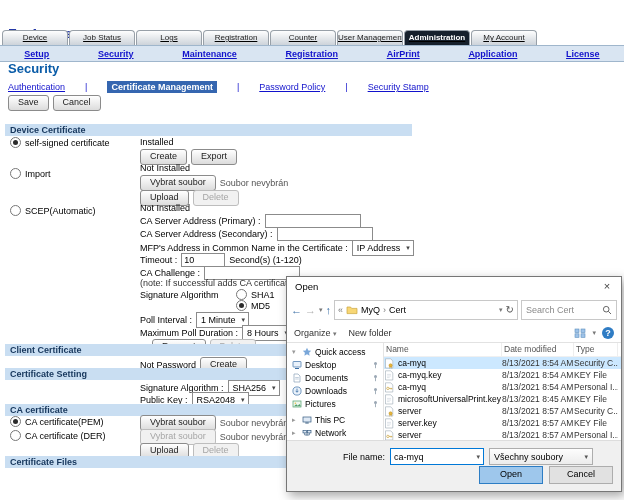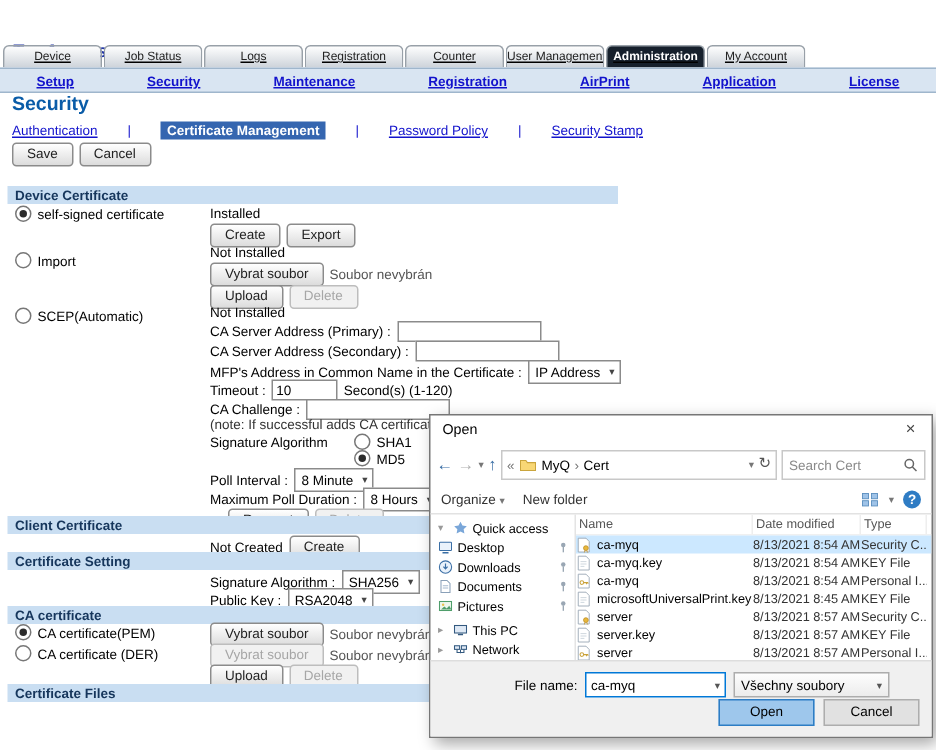--- a/index.html
+++ b/index.html
@@ -199,39 +199,39 @@
     <span class="rd"></span>
     <span>SHA1</span>
   </div>
   <div class="r" style="left:236px;top:300px">
     <span class="rd on"></span>
     <span>MD5</span>
   </div>
   <div class="r" style="left:140px;top:312px">
     <span>Poll Interval :</span>
     <span class="selbox">
-      <span>8 Minute</span>
+      <span>1 Minute</span>
       <span class="car">▾</span>
     </span>
   </div>
   <div class="r" style="left:140px;top:325px">
     <span>Maximum Poll Duration :</span>
     <span class="selbox">
       <span>8 Hours</span>
       <span class="car">▾</span>
     </span>
   </div>
   <div class="r" style="left:152px;top:339px">
     <span class="btn">Request</span>
     <span class="btn dis">Delete</span>
   </div>
 
   <div class="shdr" style="top:344px">Client Certificate</div>
   <div class="r" style="left:140px;top:357px">
-    <span>Not Created</span>
+    <span>Not Password</span>
     <span class="btn">Create</span>
   </div>
 
   <div class="shdr" style="top:368px">Certificate Setting</div>
   <div class="r" style="left:140px;top:380px">
     <span>Signature Algorithm :</span>
     <span class="selbox">
       <span>SHA256</span>
       <span class="car">▾</span>
     </span>
@@ -346,40 +346,40 @@
           <span class="pin ic">
             <svg width="7" height="8" viewBox="0 0 7 8">
                 <circle cx="3.5" cy="2.4" r="1.5" fill="#9aa7b4"></circle>
                 <rect x="3.1" y="3.6" width="0.9" height="3.6" fill="#9aa7b4"></rect>
               </svg>
           </span>
         </div>
         <div class="side-item ind">
           <span class="ic">
             <svg width="10" height="10" viewBox="0 0 10 10">
-                <circle cx="5" cy="5" r="4.1" fill="#eaf2fb" stroke="#3a6ea5" stroke-width="0.7"></circle>
-                <path d="M5 2.6v3.4M3.6 4.8L5 6.3l1.4-1.5" stroke="#3a6ea5" stroke-width="0.8" fill="none"></path>
-              </svg>
-          </span>
-          <span>Downloads</span>
+                <path d="M2 1h4l2 2v6H2z" fill="#fff" stroke="#8aa0b8" stroke-width="0.7"></path>
+                <path d="M3.2 4.5h3.6M3.2 6h3.6" stroke="#9ab0c8" stroke-width="0.6"></path>
+              </svg>
+          </span>
+          <span>Documents</span>
           <span class="pin ic">
             <svg width="7" height="8" viewBox="0 0 7 8">
                 <circle cx="3.5" cy="2.4" r="1.5" fill="#9aa7b4"></circle>
                 <rect x="3.1" y="3.6" width="0.9" height="3.6" fill="#9aa7b4"></rect>
               </svg>
           </span>
         </div>
         <div class="side-item ind">
           <span class="ic">
             <svg width="10" height="10" viewBox="0 0 10 10">
-                <path d="M2 1h4l2 2v6H2z" fill="#fff" stroke="#8aa0b8" stroke-width="0.7"></path>
-                <path d="M3.2 4.5h3.6M3.2 6h3.6" stroke="#9ab0c8" stroke-width="0.6"></path>
-              </svg>
-          </span>
-          <span>Documents</span>
+                <circle cx="5" cy="5" r="4.1" fill="#eaf2fb" stroke="#3a6ea5" stroke-width="0.7"></circle>
+                <path d="M5 2.6v3.4M3.6 4.8L5 6.3l1.4-1.5" stroke="#3a6ea5" stroke-width="0.8" fill="none"></path>
+              </svg>
+          </span>
+          <span>Downloads</span>
           <span class="pin ic">
             <svg width="7" height="8" viewBox="0 0 7 8">
                 <circle cx="3.5" cy="2.4" r="1.5" fill="#9aa7b4"></circle>
                 <rect x="3.1" y="3.6" width="0.9" height="3.6" fill="#9aa7b4"></rect>
               </svg>
           </span>
         </div>
         <div class="side-item ind">
           <span class="ic">
             <svg width="10" height="10" viewBox="0 0 10 10">

